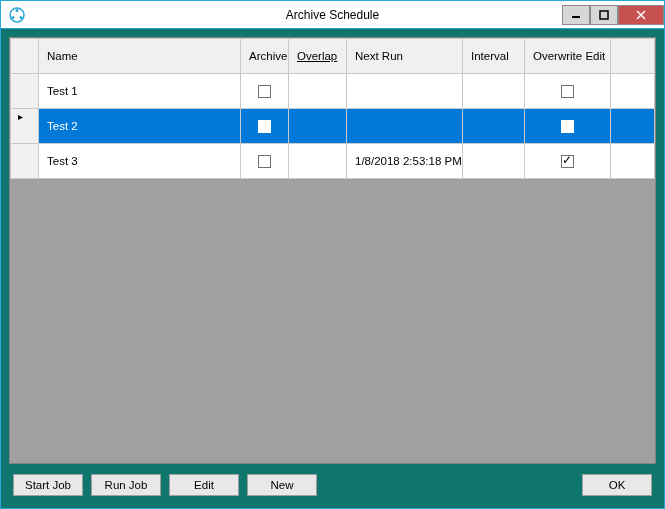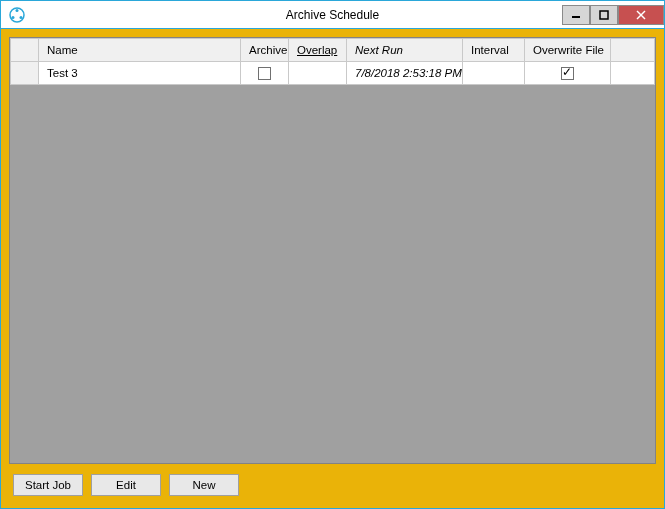--- a/index.html
+++ b/index.html
@@ -10,21 +10,21 @@
     font-family: "Segoe UI", Tahoma, sans-serif;
     font-size: 12px;
     width: 665px;
     height: 509px;
     overflow: hidden;
   }
   .window {
     width: 665px;
     height: 509px;
     border: 1px solid #2aa7d9;
-    background: #eab308;
+    background: #0f766e;
     display: flex;
     flex-direction: column;
   }
   .titlebar {
     height: 28px;
     background: #fff;
     border-bottom: 1px solid #2aa7d9;
     display: flex;
     align-items: center;
     position: relative;
@@ -93,21 +93,21 @@
     border-collapse: collapse;
     width: 100%;
     background: #fff;
     table-layout: fixed;
   }
   table.grid th, table.grid td {
     border: 1px solid #c9c9c9;
     padding: 2px 8px;
     font-size: 11.5px;
     text-align: left;
-    height: 23px;
+    height: 35px;
     overflow: hidden;
     white-space: nowrap;
   }
   table.grid th {
     background: #f0f0f0;
     font-weight: normal;
   }
   .rowhdr {
     width: 28px;
     background: #f0f0f0;
@@ -138,21 +138,21 @@
     position: absolute;
     top: -3px;
     left: 0;
     font-size: 12px;
     color: #000;
   }
   tr.selected .chk { border-color: #fff; background: #fff; }
   .col-name { width: 202px; }
   .col-arch { width: 48px; text-align: center; margin-left: 6px; }
   .col-over { width: 58px; text-decoration: underline; }
-  .col-next { width: 116px; font-style: italic; }
+  .col-next { width: 116px; }
   .col-int  { width: 62px; margin-left: 12px; }
   .col-ovw  { width: 86px; text-align: center; }
   .col-tail { width: auto; }
   th.col-arch, th.col-ovw, td.col-arch, td.col-ovw { text-align: left; }
   td.col-arch, td.col-ovw { text-align: center; }
   .button-row {
     display: flex;
     align-items: center;
     padding: 10px 4px 4px 4px;
     gap: 8px;
@@ -207,43 +207,73 @@
     <div class="grid-wrap">
       <table class="grid">
         <thead>
           <tr>
             <th class="rowhdr"></th>
             <th class="col-name">Name</th>
             <th class="col-arch">Archive</th>
             <th class="col-over">Overlap</th>
             <th class="col-next">Next Run</th>
             <th class="col-int">Interval</th>
-            <th class="col-ovw">Overwrite File</th>
+            <th class="col-ovw">Overwrite Edit</th>
             <th class="col-tail"></th>
           </tr>
         </thead>
         <tbody id="grid-body">
             <tr>
               <td class="rowhdr"></td>
+              <td class="col-name">Test 1</td>
+              <td class="col-arch">
+                <span class="chk"></span>
+              </td>
+              <td class="col-over"></td>
+              <td class="col-next"></td>
+              <td class="col-int"></td>
+              <td class="col-ovw">
+                <span class="chk"></span>
+              </td>
+              <td class="col-tail"></td>
+            </tr>
+            <tr class="selected">
+              <td class="rowhdr"></td>
+              <td class="col-name">Test 2</td>
+              <td class="col-arch">
+                <span class="chk"></span>
+              </td>
+              <td class="col-over"></td>
+              <td class="col-next"></td>
+              <td class="col-int"></td>
+              <td class="col-ovw">
+                <span class="chk"></span>
+              </td>
+              <td class="col-tail"></td>
+            </tr>
+            <tr>
+              <td class="rowhdr"></td>
               <td class="col-name">Test 3</td>
               <td class="col-arch">
                 <span class="chk"></span>
               </td>
               <td class="col-over"></td>
-              <td class="col-next">7/8/2018 2:53:18 PM</td>
+              <td class="col-next">1/8/2018 2:53:18 PM</td>
               <td class="col-int"></td>
               <td class="col-ovw">
                 <span class="chk checked"></span>
               </td>
               <td class="col-tail"></td>
             </tr>
           </tbody>
       </table>
     </div>
 
     <div class="button-row">
       <button class="btn">Start Job</button>
+      <button class="btn">Run Job</button>
       <button class="btn">Edit</button>
       <button class="btn">New</button>
       <div class="spacer"></div>
+      <button class="btn">OK</button>
     </div>
   </div>
 </div>
 
 </body></html>

